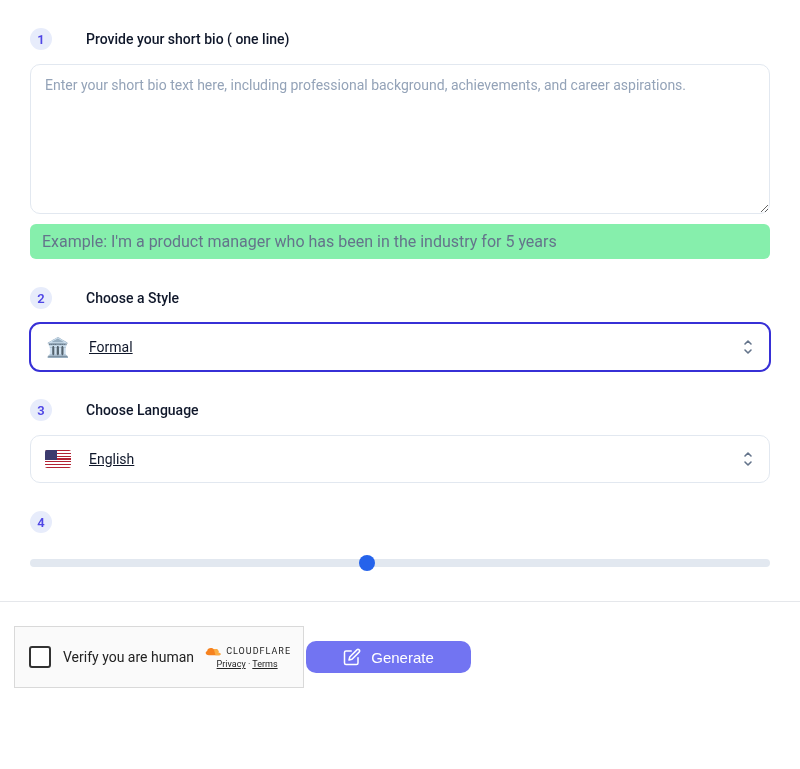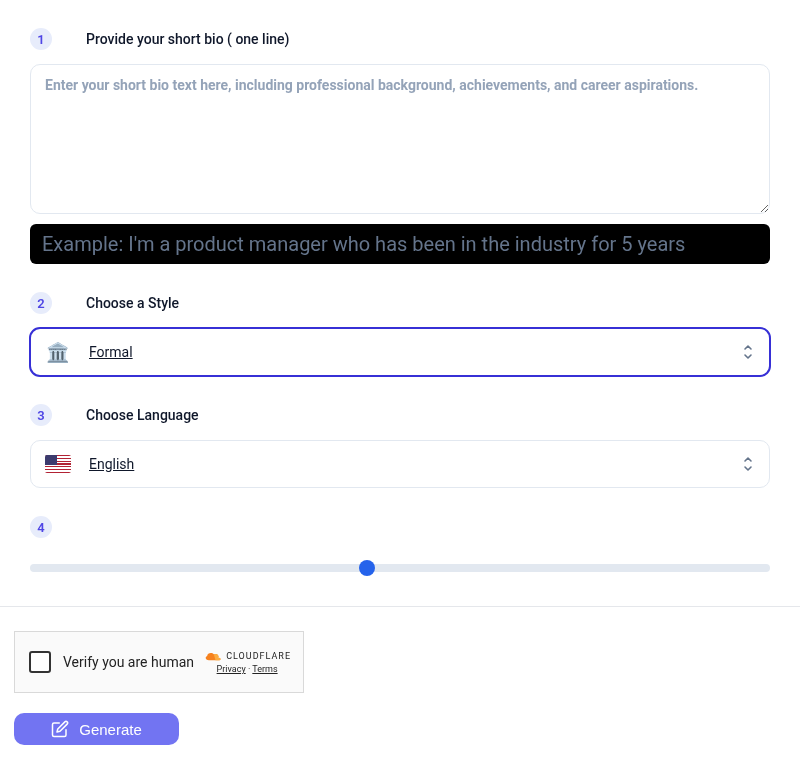--- a/index.html
+++ b/index.html
@@ -32,28 +32,27 @@
     .bio-textarea {
       width: 100%;
       height: 150px;
       border: 1px solid #e2e8f0;
       border-radius: 10px;
       padding: 12px 14px;
       font-size: 14px;
       font-family: inherit;
       resize: both;
       color: #0f172a;
-      font-weight: bold;
     }
     .bio-textarea::placeholder { color: #94a3b8; }
     .example-bar {
-      background: #000000;
+      background: #86efac;
       border-radius: 6px;
       padding: 8px 12px;
-      font-size: 20px;
+      font-size: 16px;
       color: #64748b;
       margin-top: 6px;
     }
     .select-box {
       width: 100%;
       height: 48px;
       border: 1px solid #e2e8f0;
       border-radius: 10px;
       display: flex; align-items: center;
       padding: 0 14px;
@@ -91,21 +90,21 @@
       position: relative;
     }
     .slider-thumb {
       position: absolute; top: 50%; transform: translate(-50%, -50%);
       width: 16px; height: 16px; border-radius: 50%; background: #2563eb;
       left: 45.5%;
     }
     .divider { height: 1px; background: #e5e7eb; width: 100%; }
     .footer {
       padding: 24px 14px 0 14px;
-      display: flex; flex-direction: column; align-items: flex-start; gap: 20px;
+      display: flex; flex-direction: row; align-items: center; gap: 2px;
     }
     .captcha {
       width: 290px; height: 62px; border: 1px solid #d9d9d9; background: #fafafa;
       display: flex; align-items: center; justify-content: space-between;
       padding: 0 12px 0 14px;
     }
     .captcha-left { display: flex; align-items: center; gap: 12px; }
     .captcha-checkbox {
       width: 22px; height: 22px; border: 2px solid #333; border-radius: 3px; background: #fff;
     }

